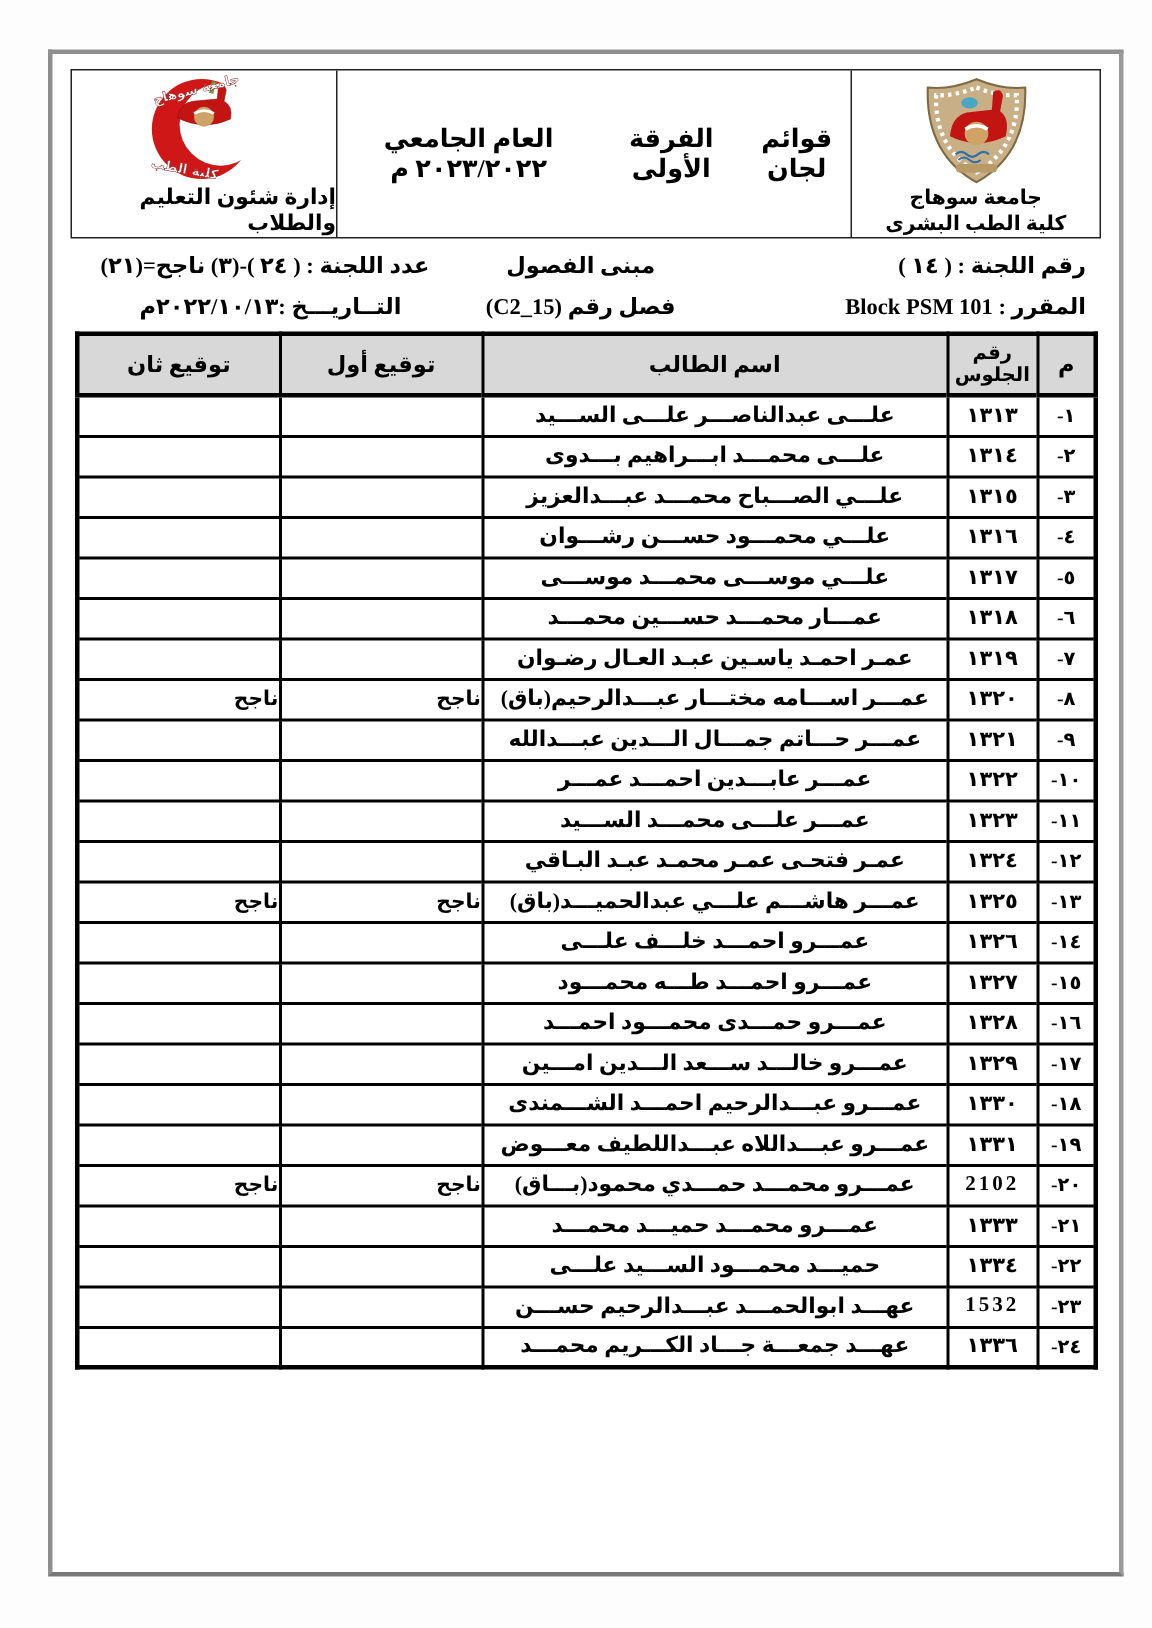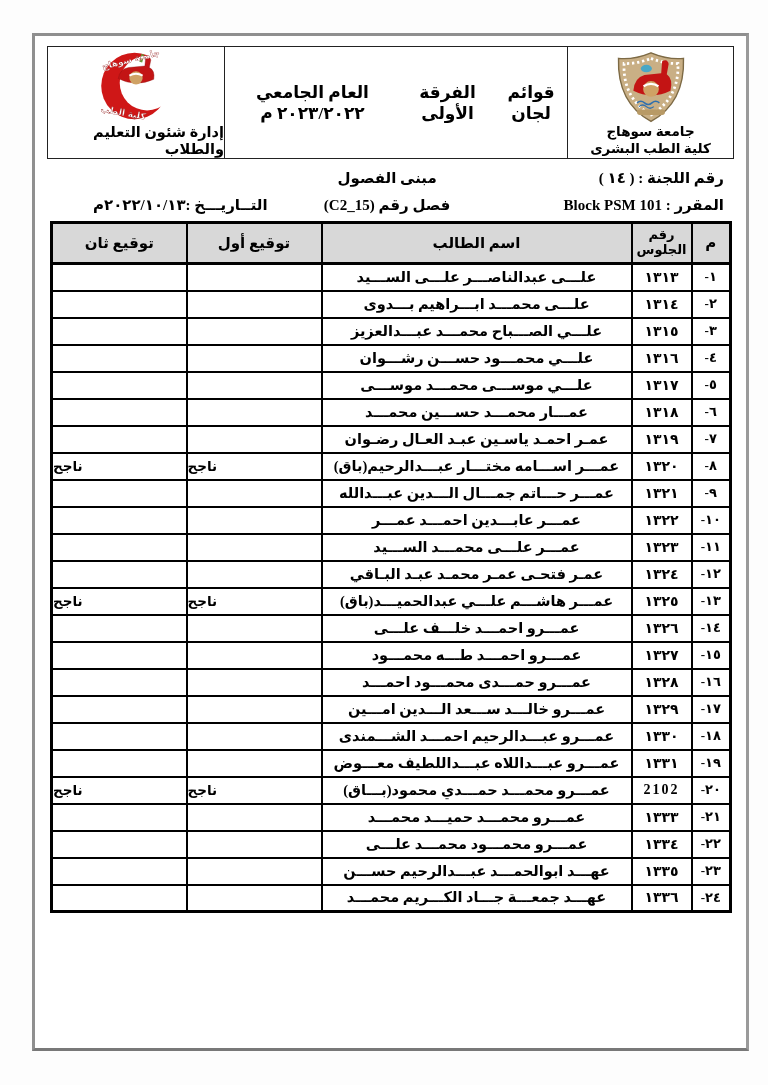--- a/index.html
+++ b/index.html
@@ -80,21 +80,21 @@
   .roster td {
     border: 2px solid #000;
     height: 27px;
     font-weight: bold;
     vertical-align: middle;
     overflow: hidden;
   }
   td.idx-cell  { text-align: center; font-size: 13px; }
   td.seat-cell { text-align: center; font-size: 14px; letter-spacing: 2px; }
   td.name-cell { text-align: center; font-size: 14.5px; padding: 0 5px; white-space: nowrap; }
-  td.sig-cell  { text-align: left; font-size: 13.5px; }
+  td.sig-cell  { text-align: right; font-size: 13.5px; }
 </style>
 </head>
 <body>
 
 <div class="page-frame">
 
   <div class="header-table">
 
     <div class="hcell h-right">
       <svg width="88" height="76" viewBox="0 0 90 80">
@@ -133,20 +133,21 @@
       </svg>
       <div class="dept-line">إدارة شئون التعليم والطلاب</div>
     </div>
 
   </div>
 
   <div class="info-block">
     <div class="info-row">
       <div class="ic-r">رقم اللجنة : ( ١٤ )</div>
       <div class="ic-c">مبنى الفصول</div>
+      <div class="ic-l">عدد اللجنة : ( ٢٤ )-(٣) ناجح=(٢١)</div>
     </div>
     <div class="info-row">
       <div class="ic-r">المقرر : Block PSM 101</div>
       <div class="ic-c">فصل رقم (C2_15)</div>
       <div class="ic-l date-cell">التــاريـــخ :٢٠٢٢/١٠/١٣م</div>
     </div>
   </div>
 
   <table class="roster">
     <colgroup>
@@ -309,27 +310,27 @@
         <tr>
       <td class="idx-cell">٢١-</td>
       <td class="seat-cell">١٣٣٣</td>
       <td class="name-cell">عمـــرو محمـــد حميـــد محمـــد</td>
       <td class="sig-cell"></td>
       <td class="sig-cell"></td>
     </tr>
         <tr>
       <td class="idx-cell">٢٢-</td>
       <td class="seat-cell">١٣٣٤</td>
-      <td class="name-cell">عمـــرو محمـــود محمـــد علـــى</td>
+      <td class="name-cell">حميـــد محمـــود الســـيد علـــى</td>
       <td class="sig-cell"></td>
       <td class="sig-cell"></td>
     </tr>
         <tr>
       <td class="idx-cell">٢٣-</td>
-      <td class="seat-cell">١٣٣٥</td>
+      <td class="seat-cell">1532</td>
       <td class="name-cell">عهـــد ابوالحمـــد عبـــدالرحيم حســـن</td>
       <td class="sig-cell"></td>
       <td class="sig-cell"></td>
     </tr>
         <tr>
       <td class="idx-cell">٢٤-</td>
       <td class="seat-cell">١٣٣٦</td>
       <td class="name-cell">عهـــد جمعـــة جـــاد الكـــريم محمـــد</td>
       <td class="sig-cell"></td>
       <td class="sig-cell"></td>

